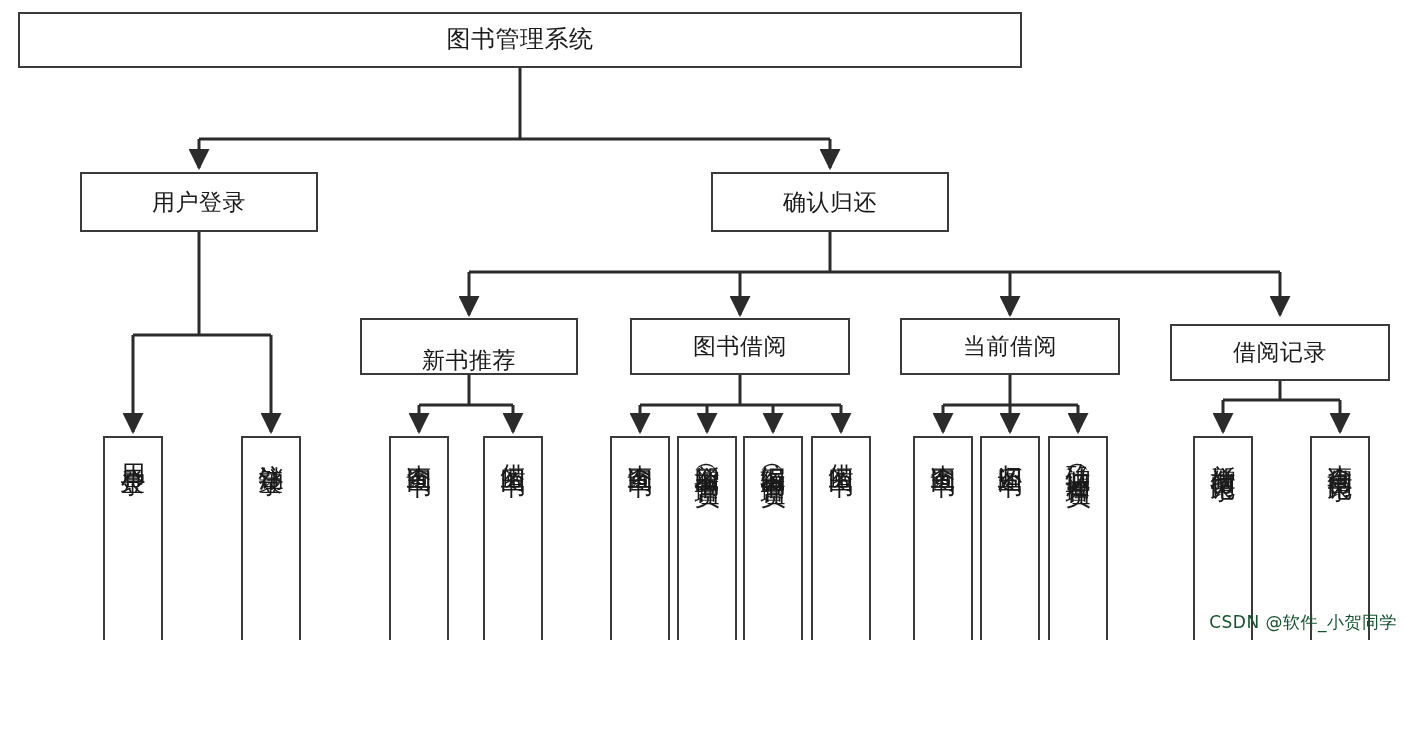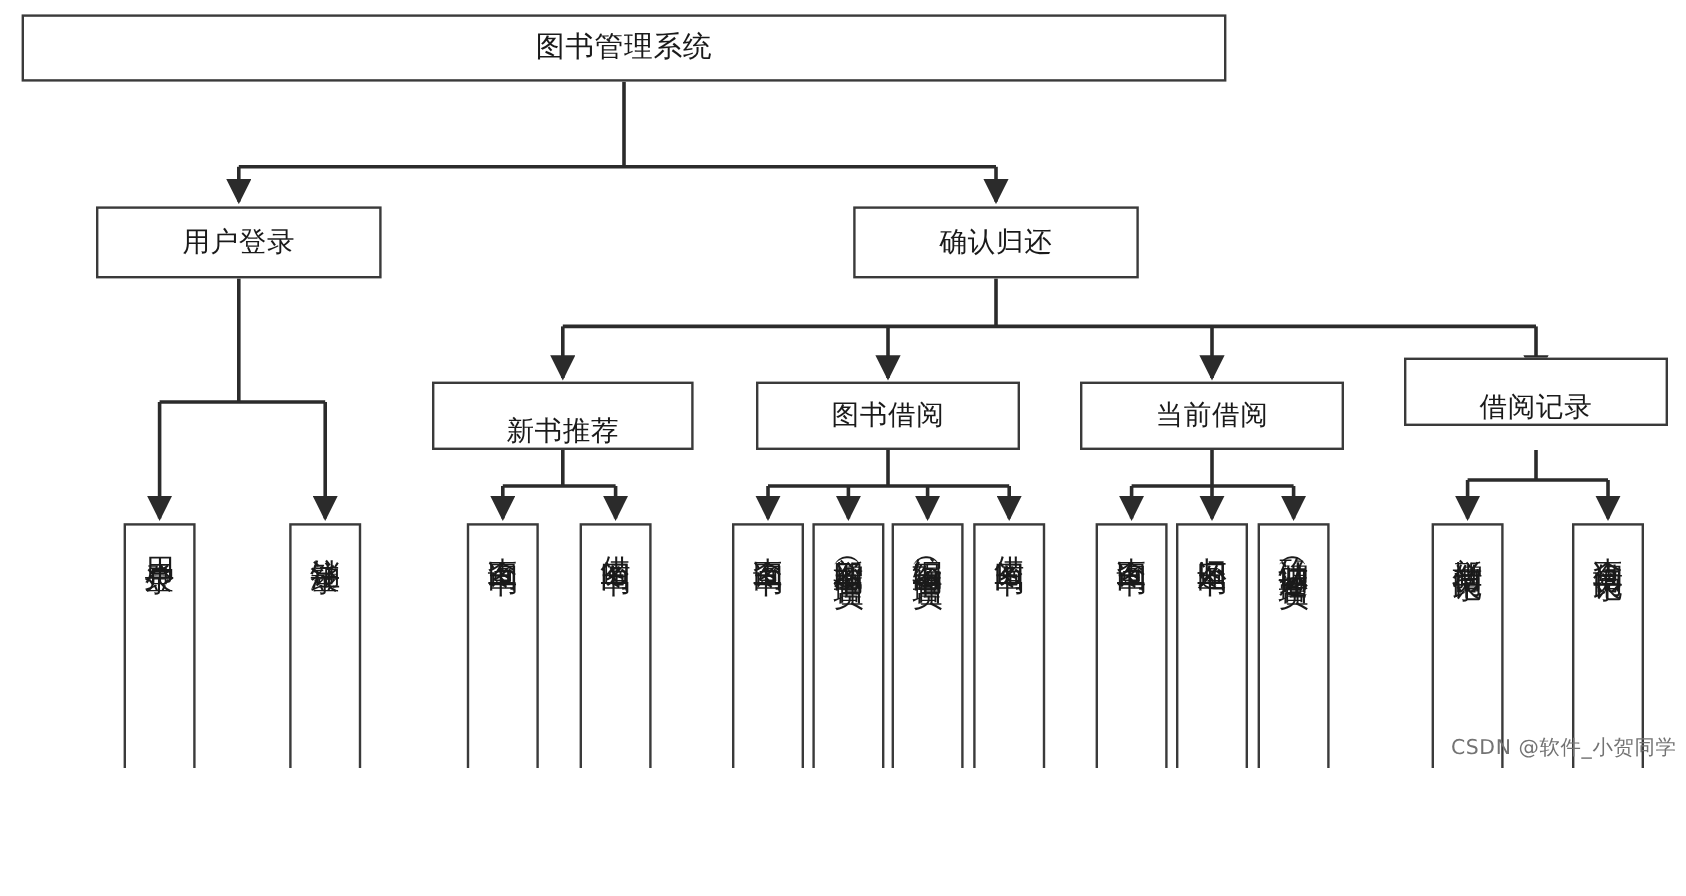--- a/index.html
+++ b/index.html
@@ -57,21 +57,21 @@
     font-size: 25px;
     letter-spacing: 3px;
     line-height: 1;
   }
   #root-node .label { font-size: 24px; }
   #watermark {
     position: absolute;
     right: 8px;
     bottom: 6px;
     font-size: 17px;
-    color: #737373;
+    color: #14532d;
     letter-spacing: 0.5px;
     white-space: nowrap;
     pointer-events: none;
   }
 </style>
 </head>
 <body>
 
 <div id="canvas">
 
@@ -138,21 +138,21 @@
 
   <div class="node horiz" style="left:360px; top:318px; width:218px; height:57px;align-items:flex-end;">
     <span class="label">新书推荐</span>
   </div>
   <div class="node horiz" style="left:900px; top:318px; width:220px; height:57px;">
     <span class="label">当前借阅</span>
   </div>
   <div class="node horiz" style="left:630px; top:318px; width:220px; height:57px;">
     <span class="label">图书借阅</span>
   </div>
-  <div class="node horiz" style="left:1170px; top:298px; width:220px; height:57px;align-items:flex-end;">
+  <div class="node horiz" style="left:1170px; top:324px; width:220px; height:57px;">
     <span class="label">借阅记录</span>
   </div>
 
   <div class="node vert" style="left:103px; top:436px; width:60px; height:297px;">
     <span class="label">用户登录</span>
   </div>
   <div class="node vert" style="left:241px; top:436px; width:60px; height:297px;">
     <span class="label">注销登录</span>
   </div>
 

